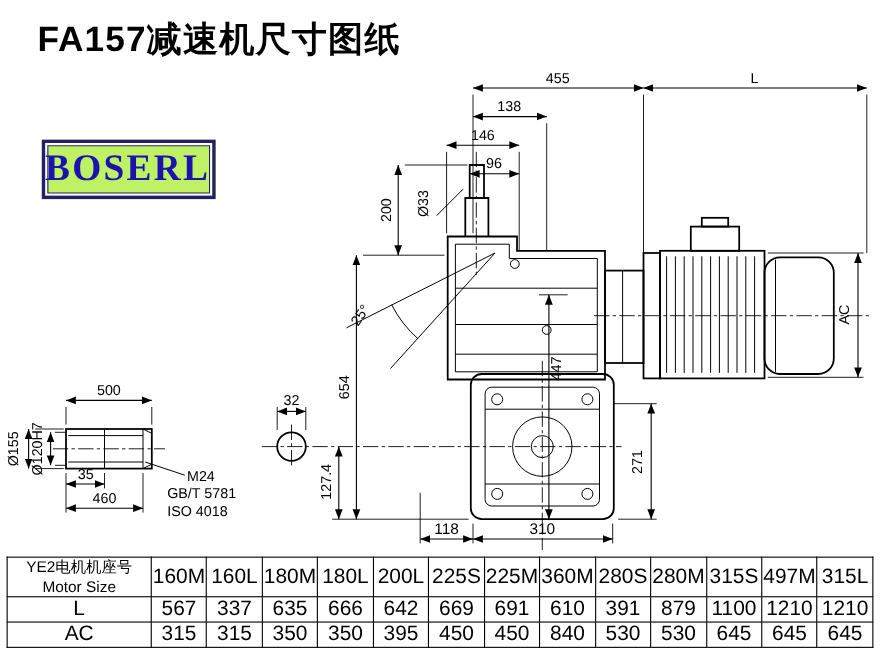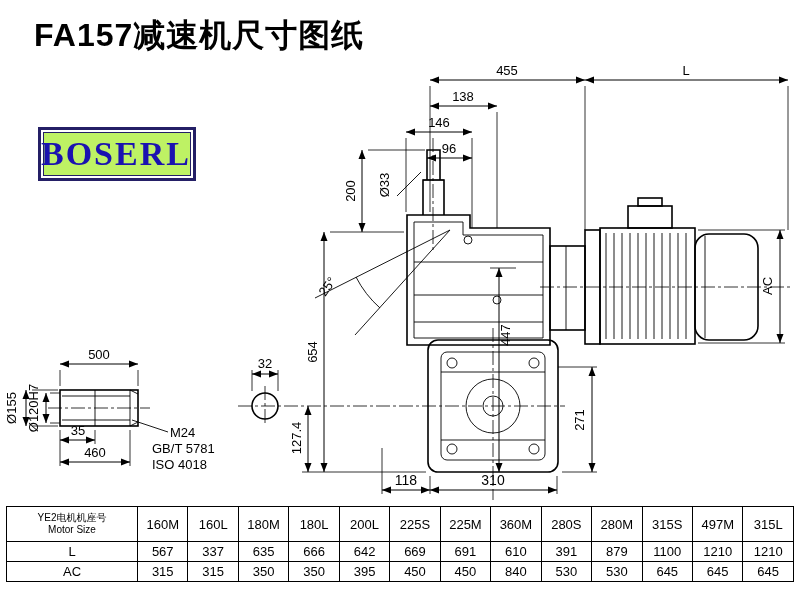--- a/index.html
+++ b/index.html
@@ -13,23 +13,23 @@
   svg.drawing{position:absolute;left:0;top:0;}
   svg text{font-family:"Liberation Sans",sans-serif;fill:#000;font-size:13px;}
   svg text.big{font-size:14px;}
   .out{stroke:#000;stroke-width:1.6;fill:none;}
   .thin{stroke:#000;stroke-width:0.9;fill:none;}
   .dim{stroke:#000;stroke-width:1;fill:none;}
   .ext{stroke:#000;stroke-width:0.8;fill:none;}
   .cl{stroke:#000;stroke-width:0.8;fill:none;stroke-dasharray:14 3 3 3;}
   table.spec{position:absolute;left:6px;top:506px;width:788px;border-collapse:collapse;table-layout:fixed;}
   table.spec th,table.spec td{border:1px solid #000;text-align:center;vertical-align:middle;
-      padding:0;font-weight:normal;font-size:13px;height:19px;background:#fff;}
+      padding:0;font-weight:normal;font-size:19px;height:19px;background:#fff;}
   table.spec thead th{height:34px;}
-  table.spec th.first{width:130px;font-size:10px;line-height:1.25;}
+  table.spec th.first{width:130px;font-size:14px;line-height:1.25;}
 </style>
 </head>
 <body>
 
 <div class="title">FA157减速机尺寸图纸</div>
 
 <div class="logo-box">
   <span class="logo-text">BOSERL</span>
 </div>
 

